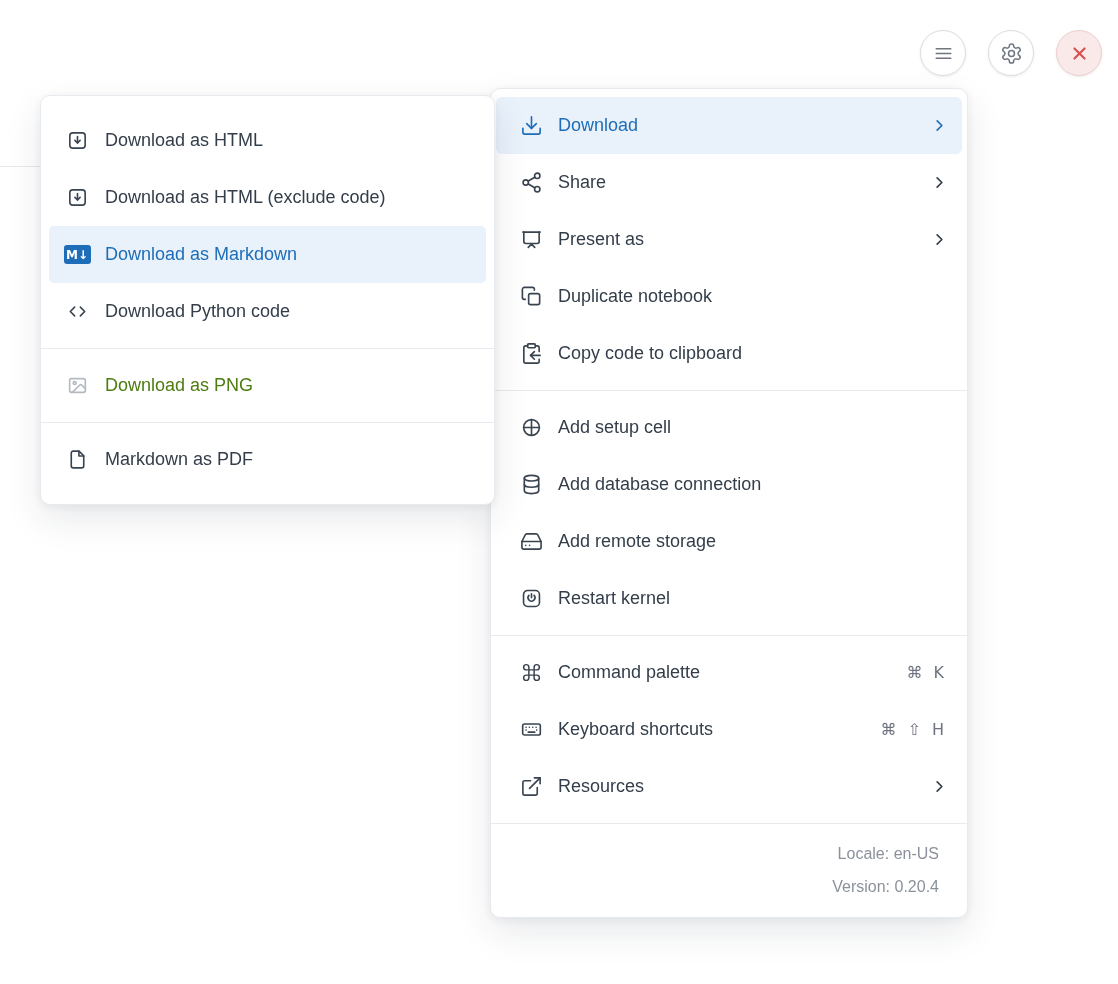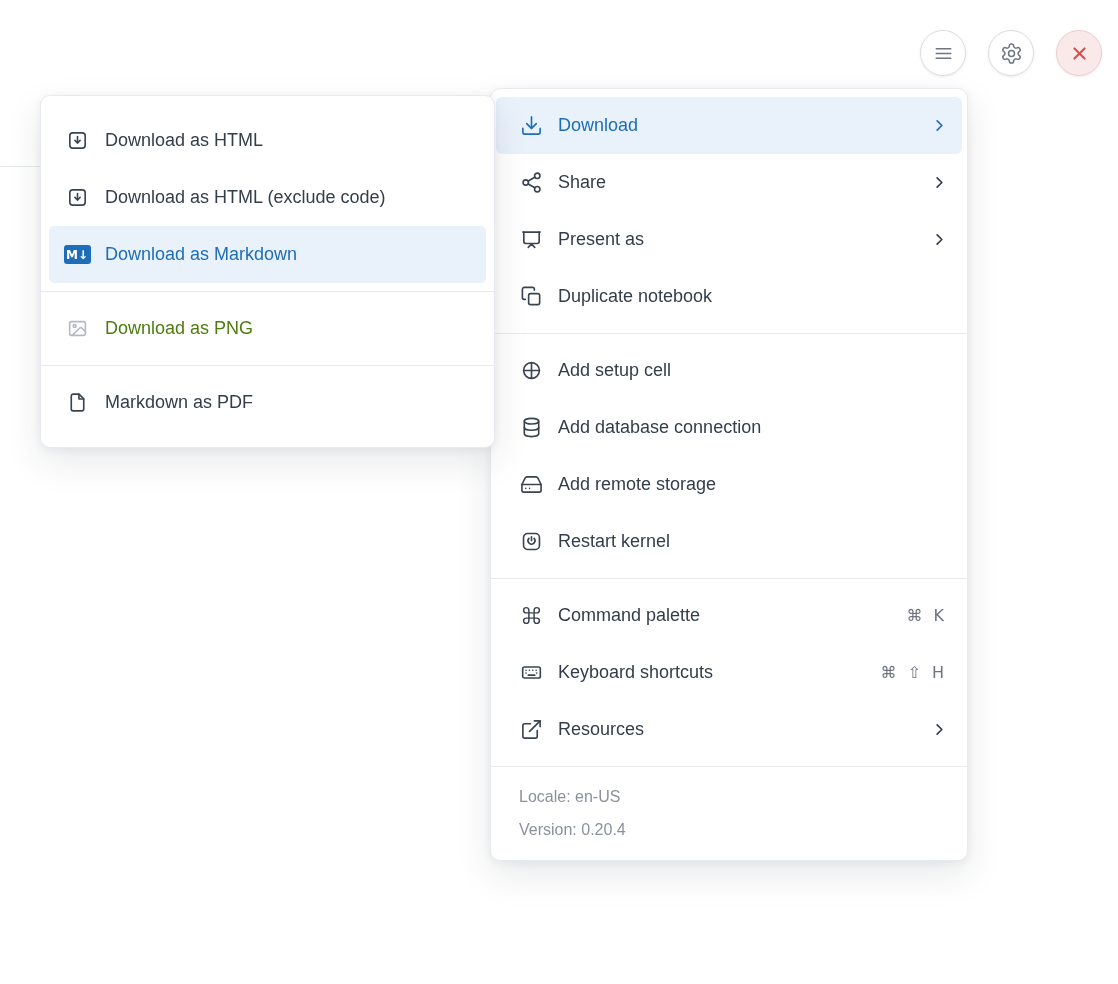--- a/index.html
+++ b/index.html
@@ -56,21 +56,21 @@
   .menu-item.active .mi-icon,.menu-item.active .mi-chevron{color:var(--accent);}
   .menu-item.disabled{color:#4d7c0f;cursor:default;justify-content:space-between;}
   .menu-item.disabled .mi-icon{color:#b4bac2;}
 
   .separator{height:1px;background:#e8ebee;margin:8px 0;}
 
   .menu-footer{
     margin-top:8px;border-top:1px solid #e8ebee;
     padding:13px 28px 6px;color:#8b919c;font-size:16px;
   }
-  .menu-footer div{line-height:33px;}
+  .menu-footer div{line-height:33px;text-align:right;}
 
   .md-badge{
     min-width:27px;height:19px;padding:0 3px;border-radius:3px;
     background:var(--accent);color:#fff;
     display:flex;align-items:center;justify-content:center;
     font-family:"DejaVu Sans",sans-serif;font-size:12px;font-weight:bold;letter-spacing:0;
   }
 </style>
 </head>
 <body>
@@ -156,20 +156,32 @@
   <div class="menu-item">
     <span class="mi-icon">
       <svg width="23" height="23" viewBox="0 0 24 24" fill="none" stroke="currentColor" stroke-width="1.7" stroke-linecap="round" stroke-linejoin="round">
           <rect x="9" y="9" width="11.5" height="11.5" rx="2"></rect>
           <path d="M5.5 15h-1a2 2 0 0 1-2-2V4.5a2 2 0 0 1 2-2H13a2 2 0 0 1 2 2v1"></path>
         </svg>
     </span>
     <span class="mi-label">Duplicate notebook</span>
   </div>
 
+  <div class="menu-item">
+    <span class="mi-icon">
+      <svg width="23" height="23" viewBox="0 0 24 24" fill="none" stroke="currentColor" stroke-width="1.7" stroke-linecap="round" stroke-linejoin="round">
+          <rect x="8" y="2" width="8" height="4" rx="1"></rect>
+          <path d="M8 4H6a2 2 0 0 0-2 2v14a2 2 0 0 0 2 2h12a2 2 0 0 0 2-2v-2"></path>
+          <path d="M16 4h2a2 2 0 0 1 2 2v4"></path>
+          <path d="M21 14H11"></path>
+          <path d="m15 10-4 4 4 4"></path>
+        </svg>
+    </span>
+    <span class="mi-label">Copy code to clipboard</span>
+  </div>
 
   <div class="separator"></div>
 
   <div class="menu-item">
     <span class="mi-icon">
       <svg width="23" height="23" viewBox="0 0 24 24" fill="none" stroke="currentColor" stroke-width="1.7" stroke-linecap="round" stroke-linejoin="round">
           <circle cx="12" cy="12" r="8.2"></circle>
           <path d="M12 3.8v16.4M3.8 12h16.4"></path>
         </svg>
     </span>
@@ -278,20 +290,29 @@
     <span class="mi-label">Download as HTML (exclude code)</span>
   </div>
 
   <div class="menu-item active">
     <span class="mi-icon">
       <span class="md-badge">M↓</span>
     </span>
     <span class="mi-label">Download as Markdown</span>
   </div>
 
+  <div class="menu-item">
+    <span class="mi-icon">
+      <svg width="23" height="23" viewBox="0 0 24 24" fill="none" stroke="currentColor" stroke-width="1.7" stroke-linecap="round" stroke-linejoin="round">
+          <path d="m9 7.5-4.5 4.5L9 16.5"></path>
+          <path d="m15 7.5 4.5 4.5L15 16.5"></path>
+        </svg>
+    </span>
+    <span class="mi-label">Download Python code</span>
+  </div>
 
   <div class="separator"></div>
 
   <div class="menu-item disabled">
     <span class="mi-icon">
       <svg width="23" height="23" viewBox="0 0 24 24" fill="none" stroke="currentColor" stroke-width="1.7" stroke-linecap="round" stroke-linejoin="round">
           <rect x="3.8" y="4.8" width="16.4" height="14.4" rx="2"></rect>
           <circle cx="9" cy="9.5" r="1.5"></circle>
           <path d="M20.2 15.2l-3.6-3.5a1.8 1.8 0 0 0-2.5 0l-7.6 7.5"></path>
         </svg>

